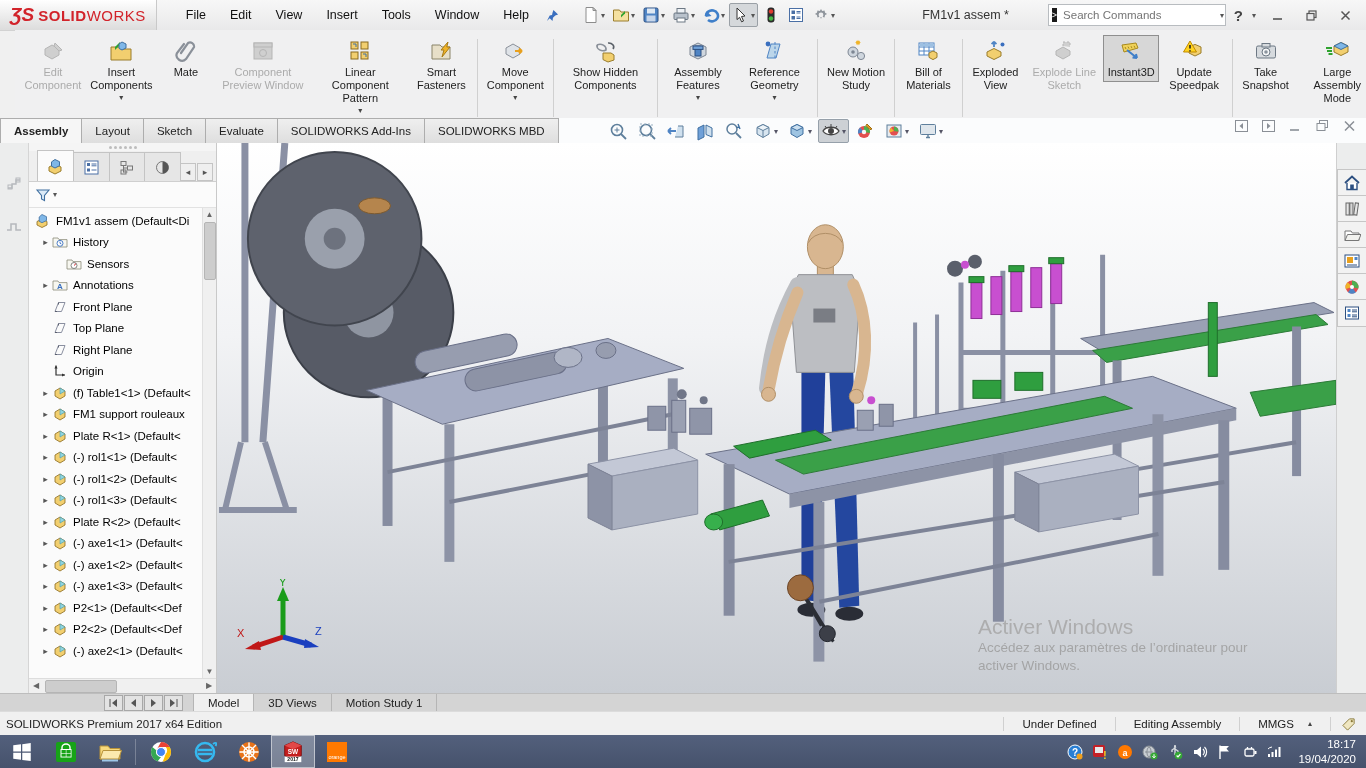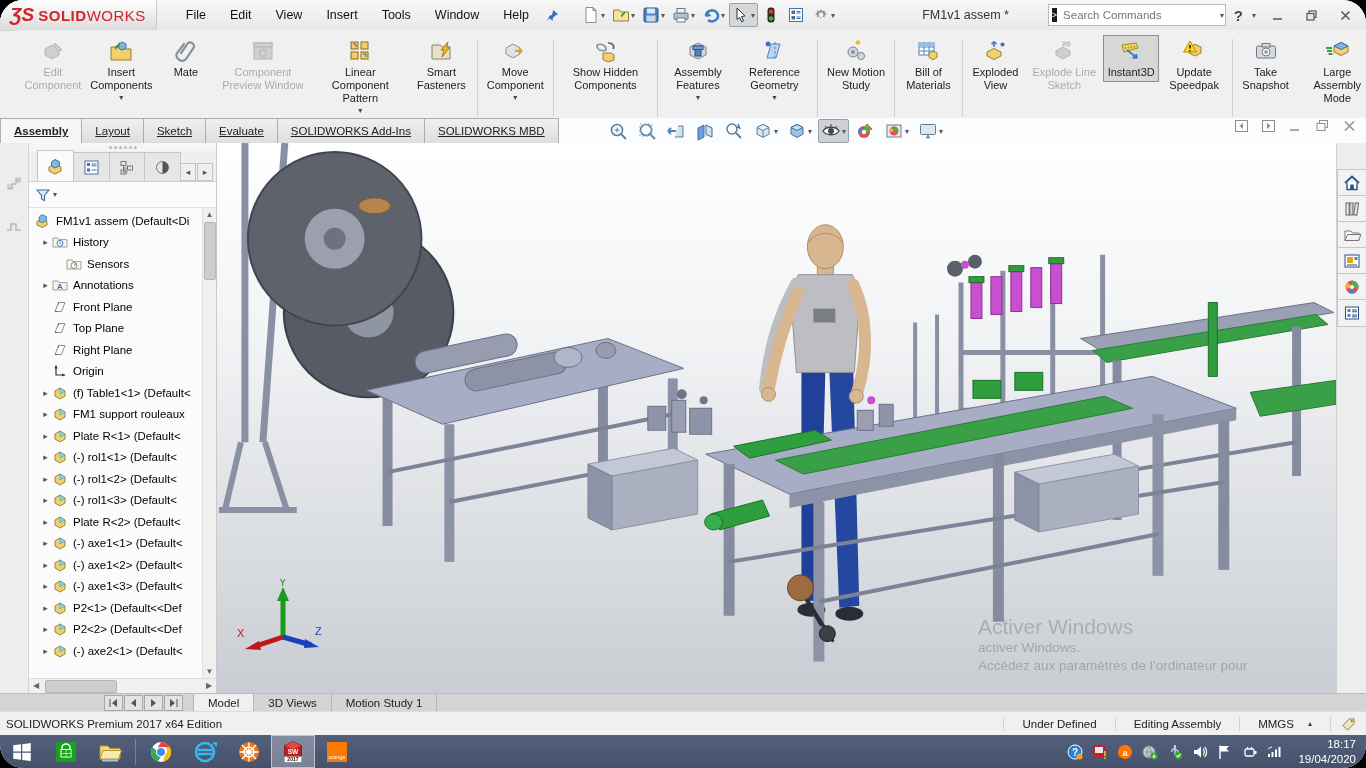--- a/index.html
+++ b/index.html
@@ -1,18 +1,18 @@
 <!DOCTYPE html>
 <html><head>
 <meta charset="utf-8">
 <style>
   html,body{margin:0;padding:0;background:#000;}
   #app{position:relative;width:1366px;height:768px;overflow:hidden;
        font-family:"Liberation Sans","DejaVu Sans",sans-serif;font-size:12px;color:#222;
-       background:#f0f0f0;user-select:none;border-radius:23px;}
+       background:#f0f0f0;user-select:none;}
   
   .titlebar{position:absolute;left:0;top:0;width:1366px;height:30px;
     background:linear-gradient(#f7f7f7,#e9e9ea);border-bottom:1px solid #d2d2d2;
     display:flex;align-items:center;}
   .brand{display:flex;align-items:center;height:30px;padding:0 10px;background:linear-gradient(#ffffff,#dcdcdc);
     border-right:1px solid #c9c9c9;}
   .brand .sym{color:#d2232a;font-size:19px;font-weight:bold;font-style:italic;margin-right:4px;}
   .brand .solid{color:#d2232a;font-size:15px;font-weight:bold;letter-spacing:.5px;}
   .brand .works{color:#d2232a;font-size:15px;letter-spacing:.5px;}
   .menus{display:flex;gap:2px;margin-left:18px;}
@@ -44,21 +44,21 @@
   .rbtn .ricon{height:26px;display:flex;align-items:center;justify-content:center;margin-bottom:2px;}
   .rbtn .ricon svg{width:24px;height:24px;}
   .rbtn .rcaret{font-size:8px;color:#444;margin-top:1px;height:8px;}
   .rbtn.disabled{color:#ababab;}
   .rbtn.disabled svg *{fill:#cfcfcf !important;stroke:#b5b5b5 !important;}
   .rbtn.boxed{background:#d7d7d7;border:1px solid #8f8f8f;}
   .rsep{width:1px;background:#d0d0d0;align-self:stretch;margin:4px 3px;}
   
   .tabrow{position:absolute;left:0;top:118px;width:1366px;height:25px;
     background:linear-gradient(to right,#d9d9d9 0,#d9d9d9 487px,#fbfcfd 487px);}
-  .ctabs{position:absolute;left:0;top:0;display:flex;height:25px;text-decoration:underline;}
+  .ctabs{position:absolute;left:0;top:0;display:flex;height:25px;}
   .ctab{display:flex;align-items:center;padding:0 13px;font-size:11.5px;color:#222;
     border:1px solid #adadad;border-bottom:none;background:linear-gradient(#efefef,#dedede);margin-right:-1px;}
   .ctab.active{background:#f6f6f6;font-weight:bold;}
   .headsup{position:absolute;left:605px;top:1px;display:flex;align-items:center;gap:3px;}
   .hbtn{display:flex;align-items:center;padding:1px 2px;border:1px solid transparent;border-radius:2px;}
   .hbtn svg{width:20px;height:20px;}
   .hbtn .hcaret{font-size:8px;color:#556;margin-left:1px;}
   .hbtn.pressed{background:#cdd1d5;border-color:#96a0aa;}
   .docwin{position:absolute;right:10px;top:2px;display:flex;align-items:center;gap:14px;color:#8a8f96;}
   .docwin svg{width:13px;height:12px;}
@@ -1000,22 +1000,22 @@
         <path d="M10,70 L24,62 L26,71 Z" fill="#c01818"></path>
         <path d="M48,58 L76,66" stroke="#1a3fbf" stroke-width="5"></path>
         <path d="M84,68 L70,60 L69,69 Z" fill="#1a3fbf"></path>
         <text x="44" y="7" font-size="11" fill="#1a9c1a">Y</text>
         <text x="2" y="58" font-size="11" fill="#c01818">X</text>
         <text x="80" y="56" font-size="11" fill="#1a3fbf">Z</text>
       </svg>
 
       <div class="watermark">
         <div class="wm-title">Activer Windows</div>
+        <div class="wm-line">Accédez aux paramètres de l’ordinateur pour</div>
         <div class="wm-line">activer Windows.</div>
-        <div class="wm-line">Accédez aux paramètres de l’ordinateur pour</div>
       </div>
     </div>
 
     <div class="taskpane">
       <span class="tp-btn" style="top:26px">
         <svg viewBox="0 0 18 18">
             <path d="M2,9 L9,2.5 L16,9" fill="none" stroke="#2c4f80" stroke-width="1.8"></path>
             <path d="M4,9 V15.5 H14 V9" fill="#fff" stroke="#2c4f80" stroke-width="1.4"></path>
             <rect x="7.2" y="10.5" width="3.6" height="5" fill="#2c4f80"></rect>
           </svg>

